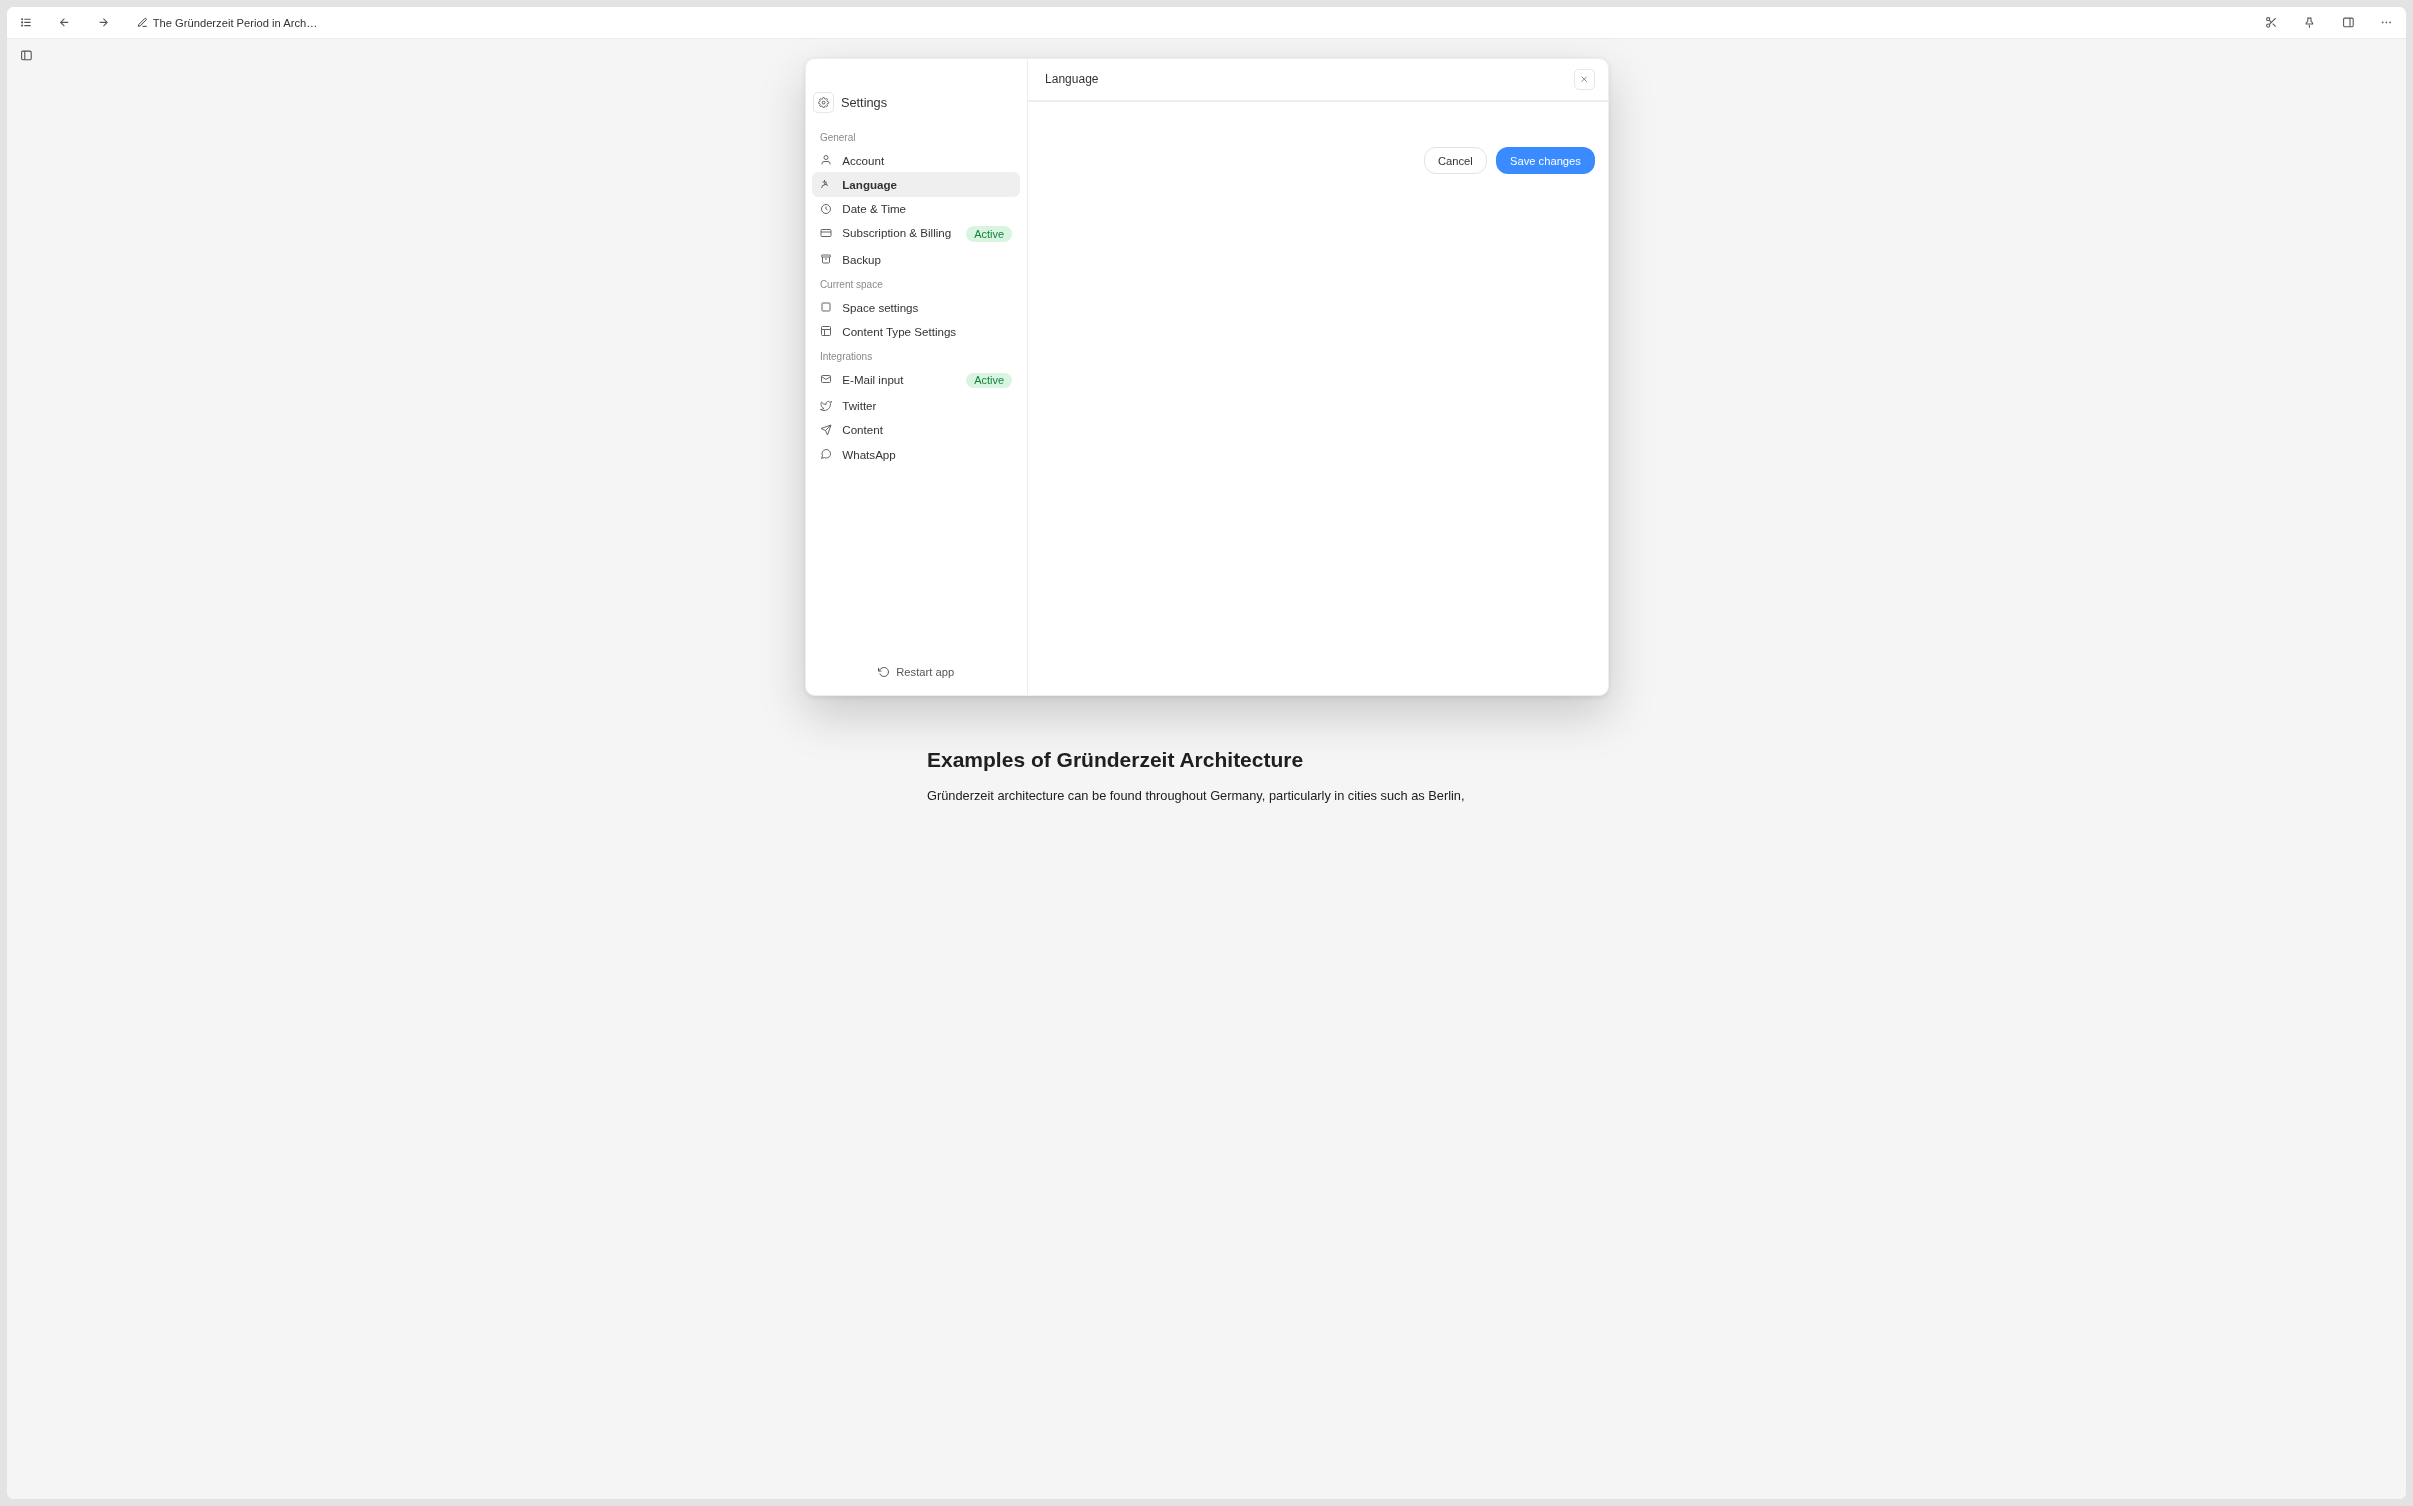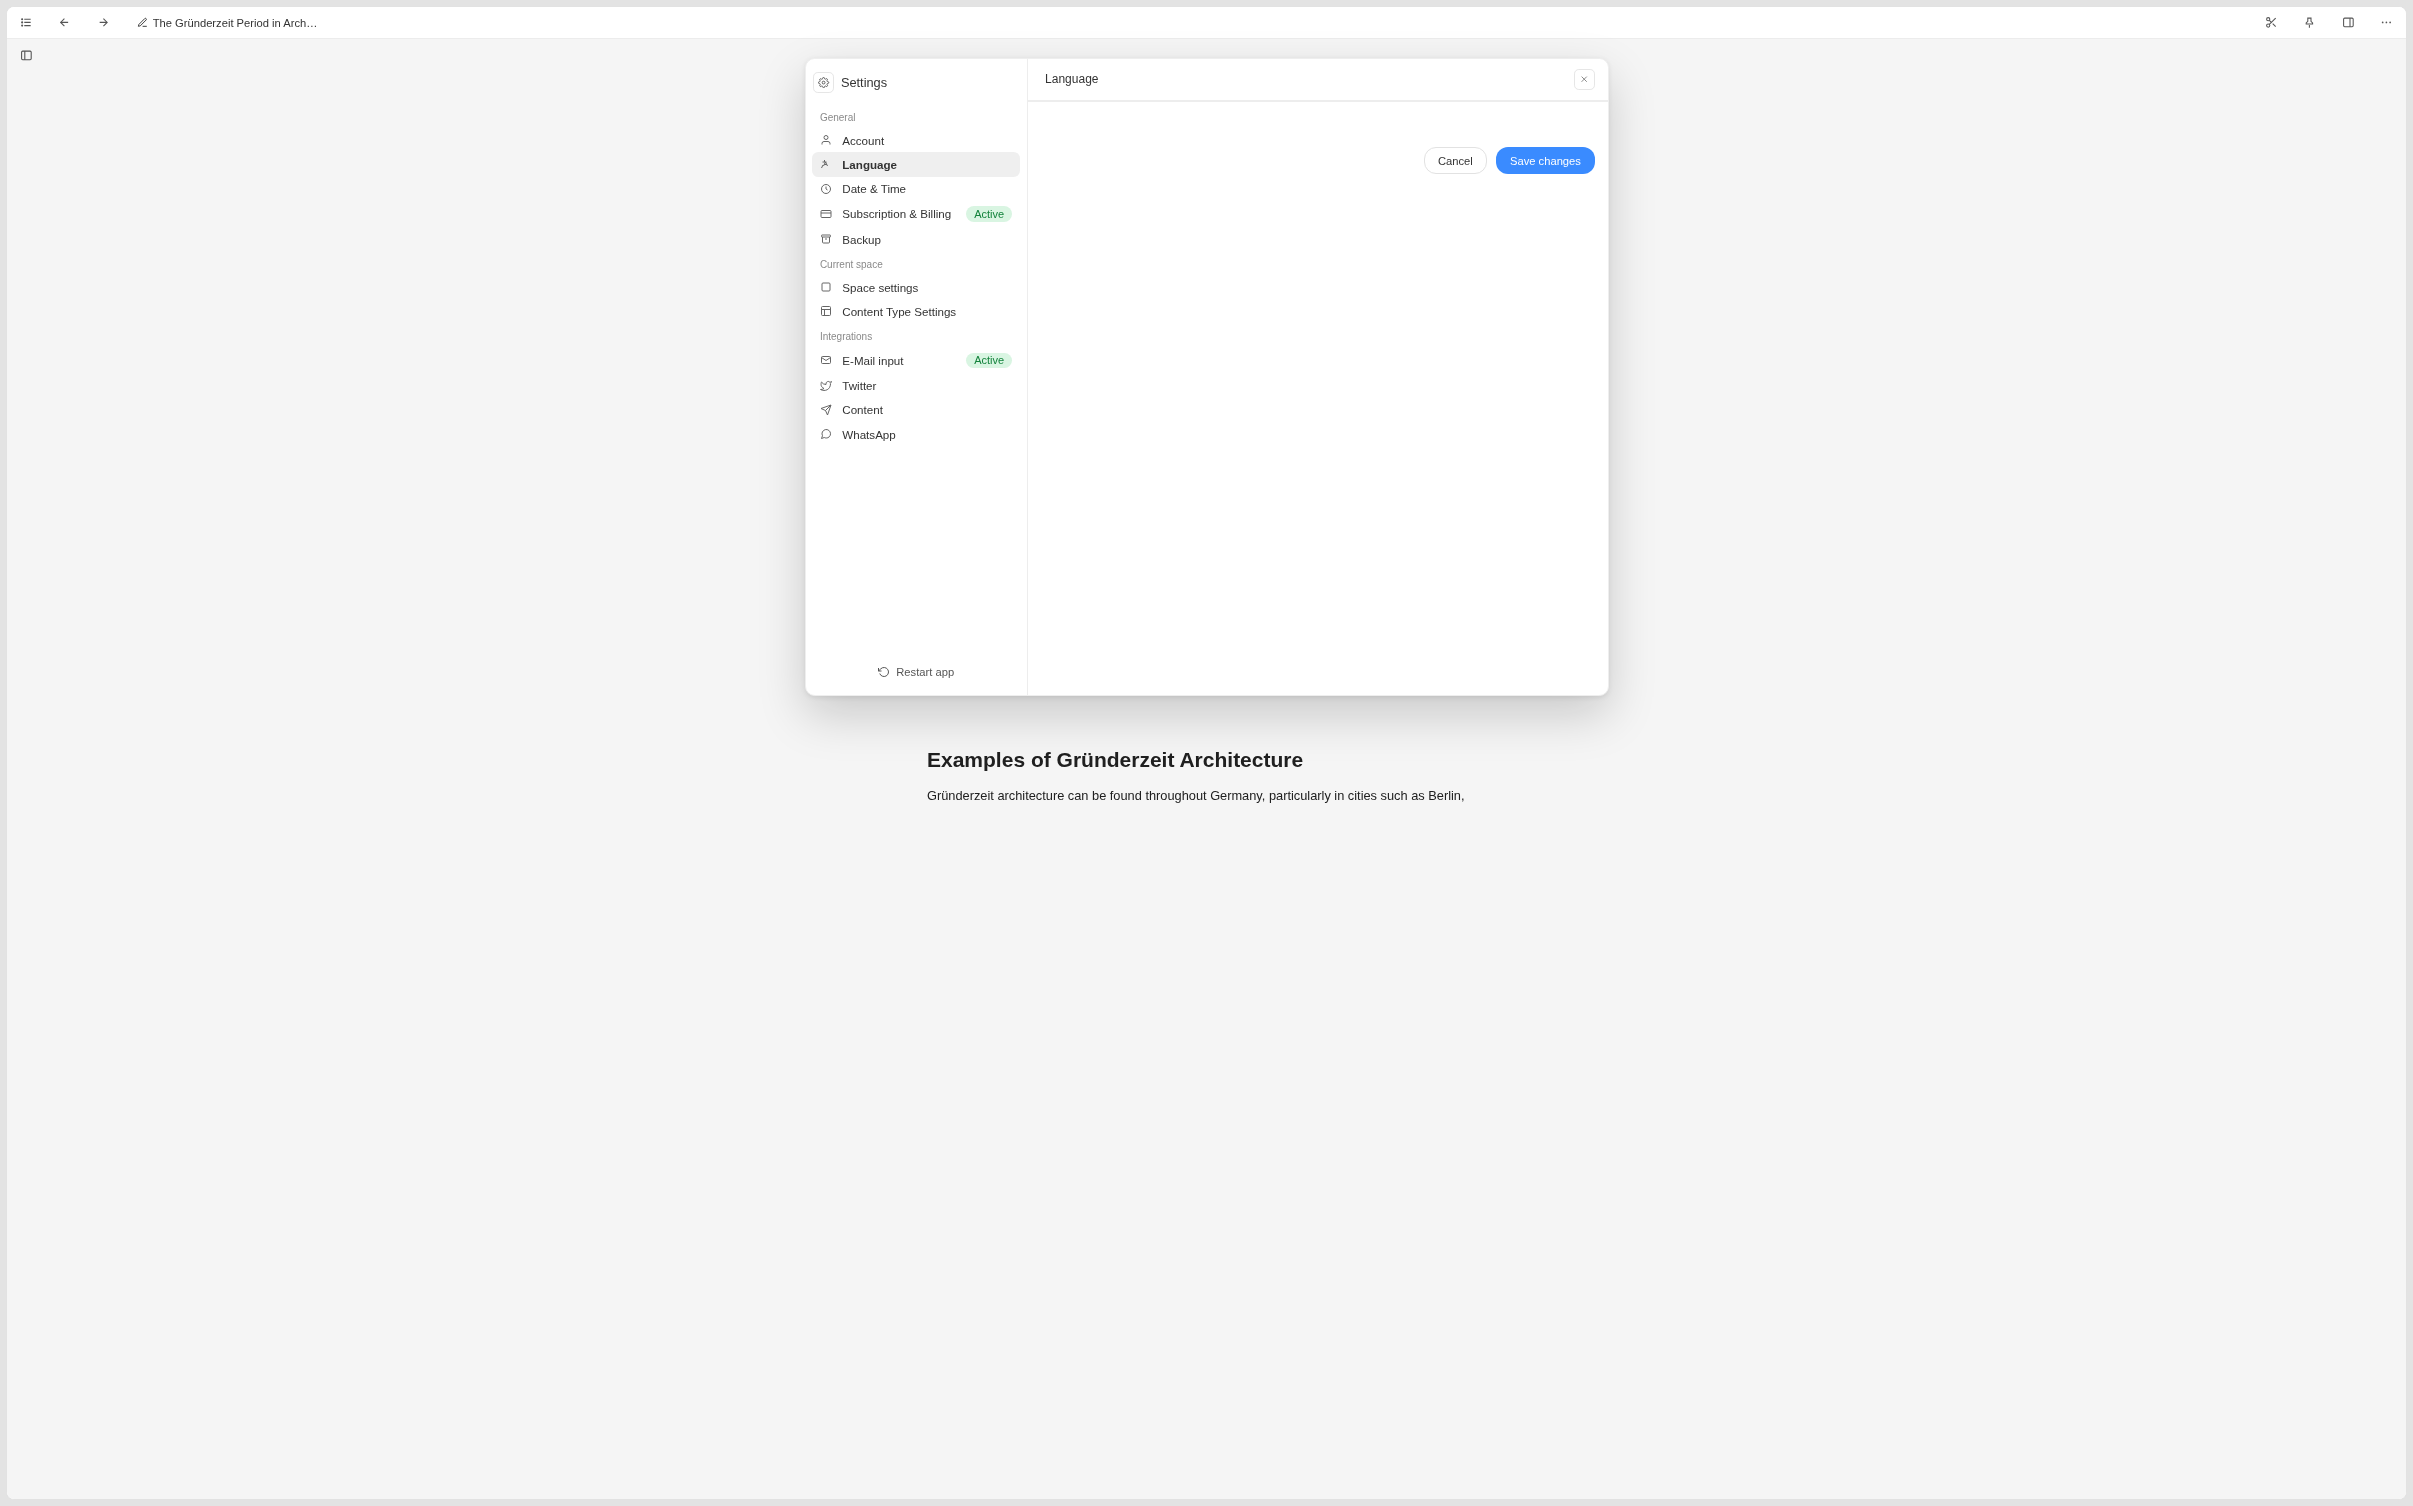--- a/index.html
+++ b/index.html
@@ -128,35 +128,36 @@
     border-right: 0.8px solid #ededed;
     display: flex;
     flex-direction: column;
     padding: 11.2px 6.4px 8px 6.4px;
   }
   .sidebar-title {
     display: flex; align-items: center; gap: 6.4px;
     font-size: 12.8px; font-weight: 500;
     color: #333;
     padding: 1.6px 4.8px 11.2px 1.6px;
+    margin-top: 20px;
   }
   .sidebar-title .title-icon {
     width: 21px; height: 21px;
     border-radius: 4.8px;
     border: 0.8px solid #e6e6e6;
     display: flex; align-items: center; justify-content: center;
     color: #555;
   }
   .side-section-label {
     font-size: 10px;
     color: #8a8a8a;
     padding: 8px 8px 4.8px 8px;
   }
   .side-item {
-    display: flex; align-items: center; gap: 9.6px;
+    display: flex; align-items: flex-start; gap: 9.6px;
     padding: 5.6px 8px;
     border-radius: 6.4px;
     color: #333;
     cursor: pointer;
     font-size: 11.6px;
   }
   .side-item.active { background: #efefef; font-weight: 600; }
   .side-item .side-icon { width: 12.8px; height: 12.8px; color: #666; flex: 0 0 auto; display:flex; align-items:center; justify-content:center; }
   .side-item .side-label { flex: 1; }
   .badge {

